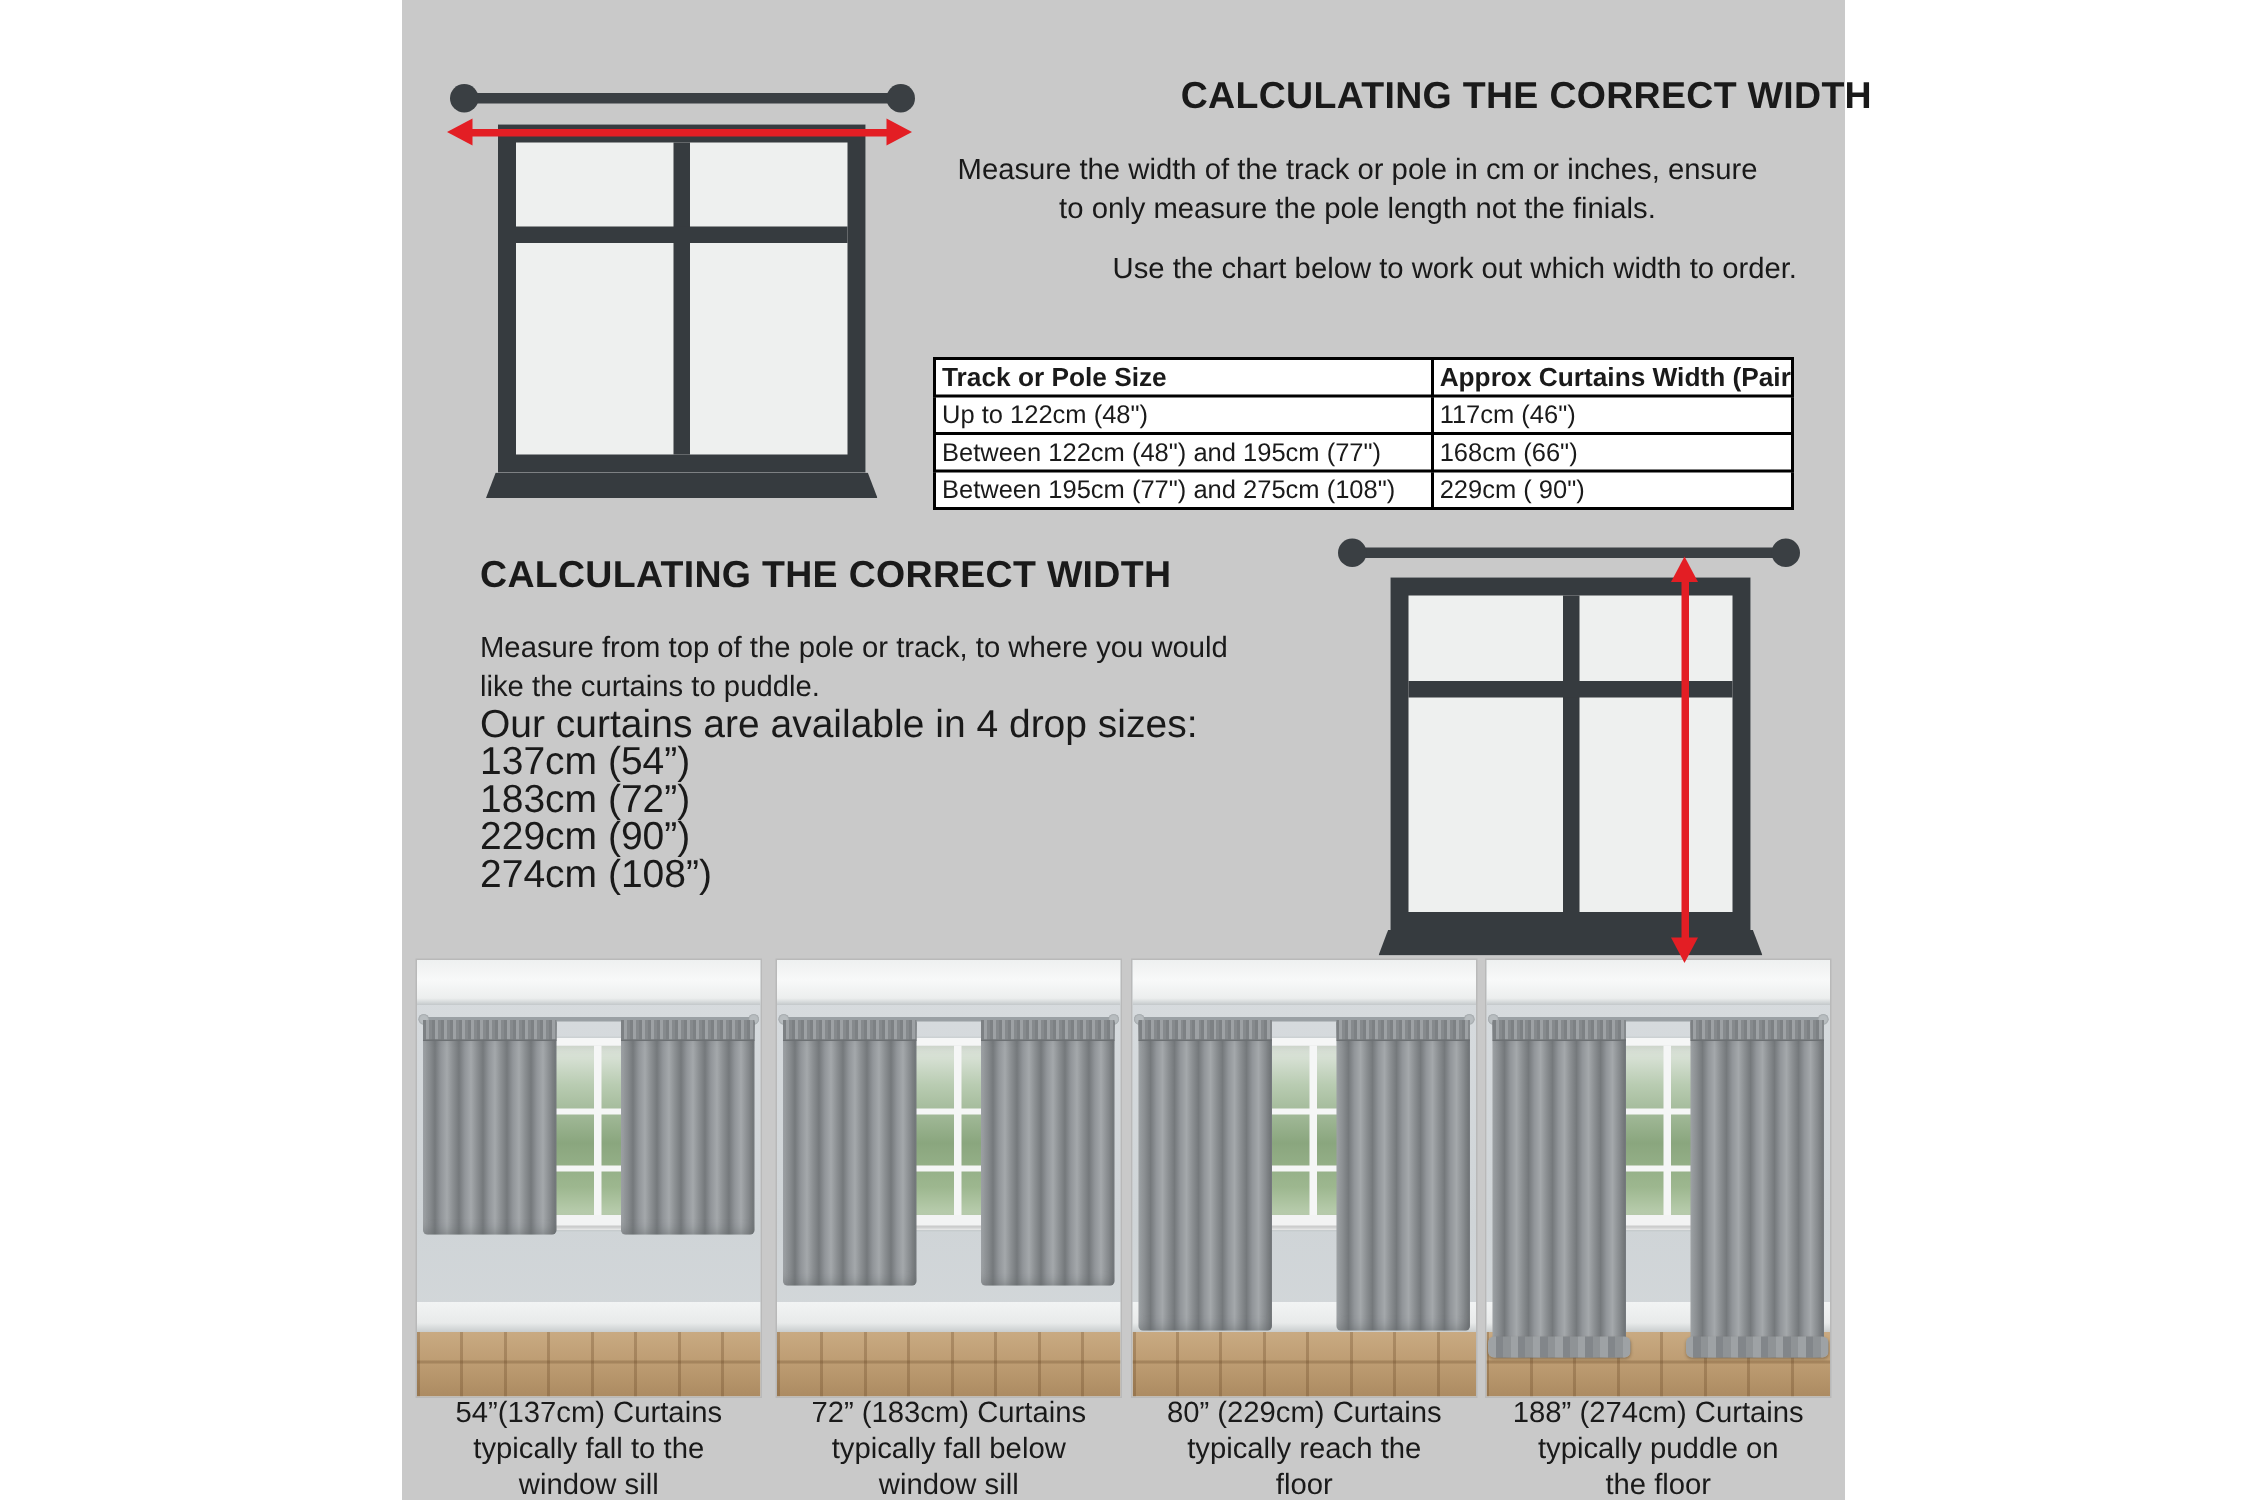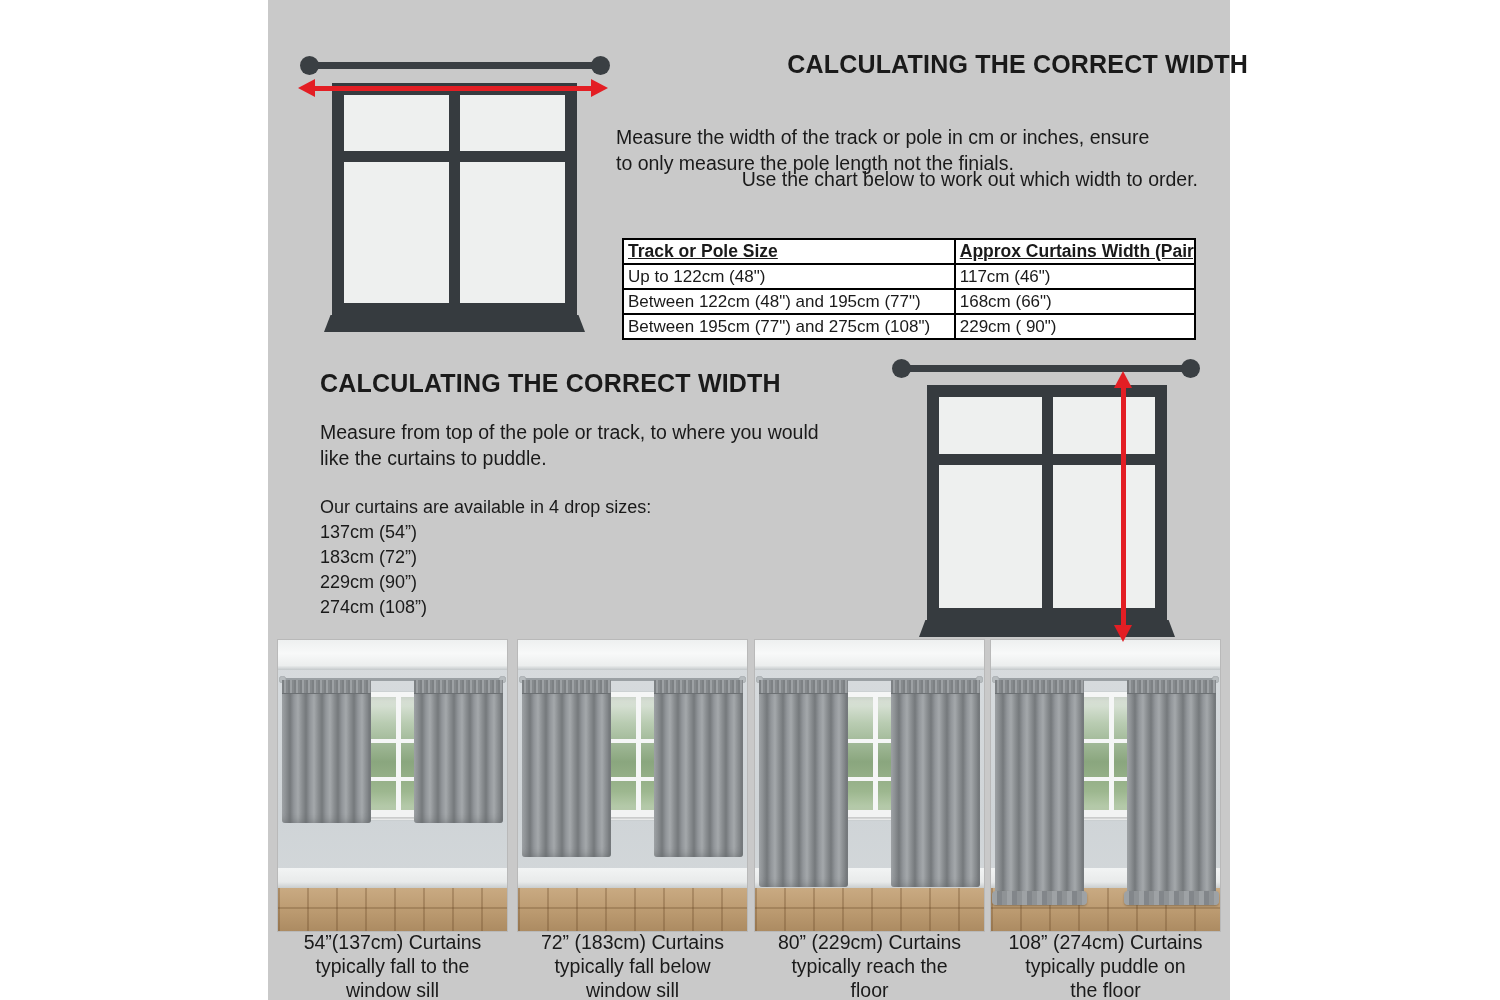--- a/index.html
+++ b/index.html
@@ -13,49 +13,49 @@
     background:#c9c9c9;
   }
   .abs{position:absolute;}
 
   
   .w-title{
     left:420px; top:50px; width:560px; text-align:right;
     font-size:25px; font-weight:bold; letter-spacing:.2px;
   }
   .w-body{
-    left:348px; top:101px; width:578px; text-align:left;
-    font-size:19.5px; line-height:25.5px;margin-top:24px;
+    left:348px; top:101px; width:578px; text-align:center;
+    font-size:19.5px; line-height:25.5px;
   }
   .w-note{
     left:348px; top:168px; width:582px; text-align:right;
     font-size:19.5px;
   }
   .d-title{
     left:52px; top:369px; width:600px; text-align:left;
     font-size:25px; font-weight:bold; letter-spacing:.2px;
   }
   .d-body{
     left:52px; top:420px; width:560px; font-size:19.5px; line-height:25.5px;
   }
   .d-sizes{
-    left:52px; top:495px; width:560px; font-size:18px; line-height:25px;
+    left:52px; top:470px; width:560px; font-size:26px; line-height:25px;
   }
 
   
   table.size-table{
     position:absolute; left:354px; top:238px; width:574px;
     border-collapse:collapse; background:#ffffff;
     font-size:17px; table-layout:fixed;
   }
   table.size-table th, table.size-table td{
     border:2px solid #000; padding:1px 4px; text-align:left;
     white-space:nowrap; overflow:hidden; height:21px;
   }
-  table.size-table th{font-weight:bold; font-size:17.5px;text-decoration:underline;}
+  table.size-table th{font-weight:bold; font-size:17.5px;}
   .col1{width:58%;} .col2{width:42%;}
 
   
   .dg-pole{
     height:7px; background:#3a3f43; border-radius:3px; z-index:3;
   }
   .dg-pole::before,.dg-pole::after{
     content:""; position:absolute; top:-6px; width:19px; height:19px;
     border-radius:50%; background:#3a3f43;
   }
@@ -286,19 +286,19 @@
       <div>72” (183cm) Curtains</div>
       <div>typically fall below</div>
       <div>window sill</div>
     </div>
     <div class="caption" style="left:487px;">
       <div>80” (229cm) Curtains</div>
       <div>typically reach the</div>
       <div>floor</div>
     </div>
     <div class="caption" style="left:723px;">
-      <div>108” (274cm) Curtains</div>
+      <div>188” (274cm) Curtains</div>
       <div>typically puddle on</div>
       <div>the floor</div>
     </div>
 
   </div>
 </div>
 
 </body></html>

